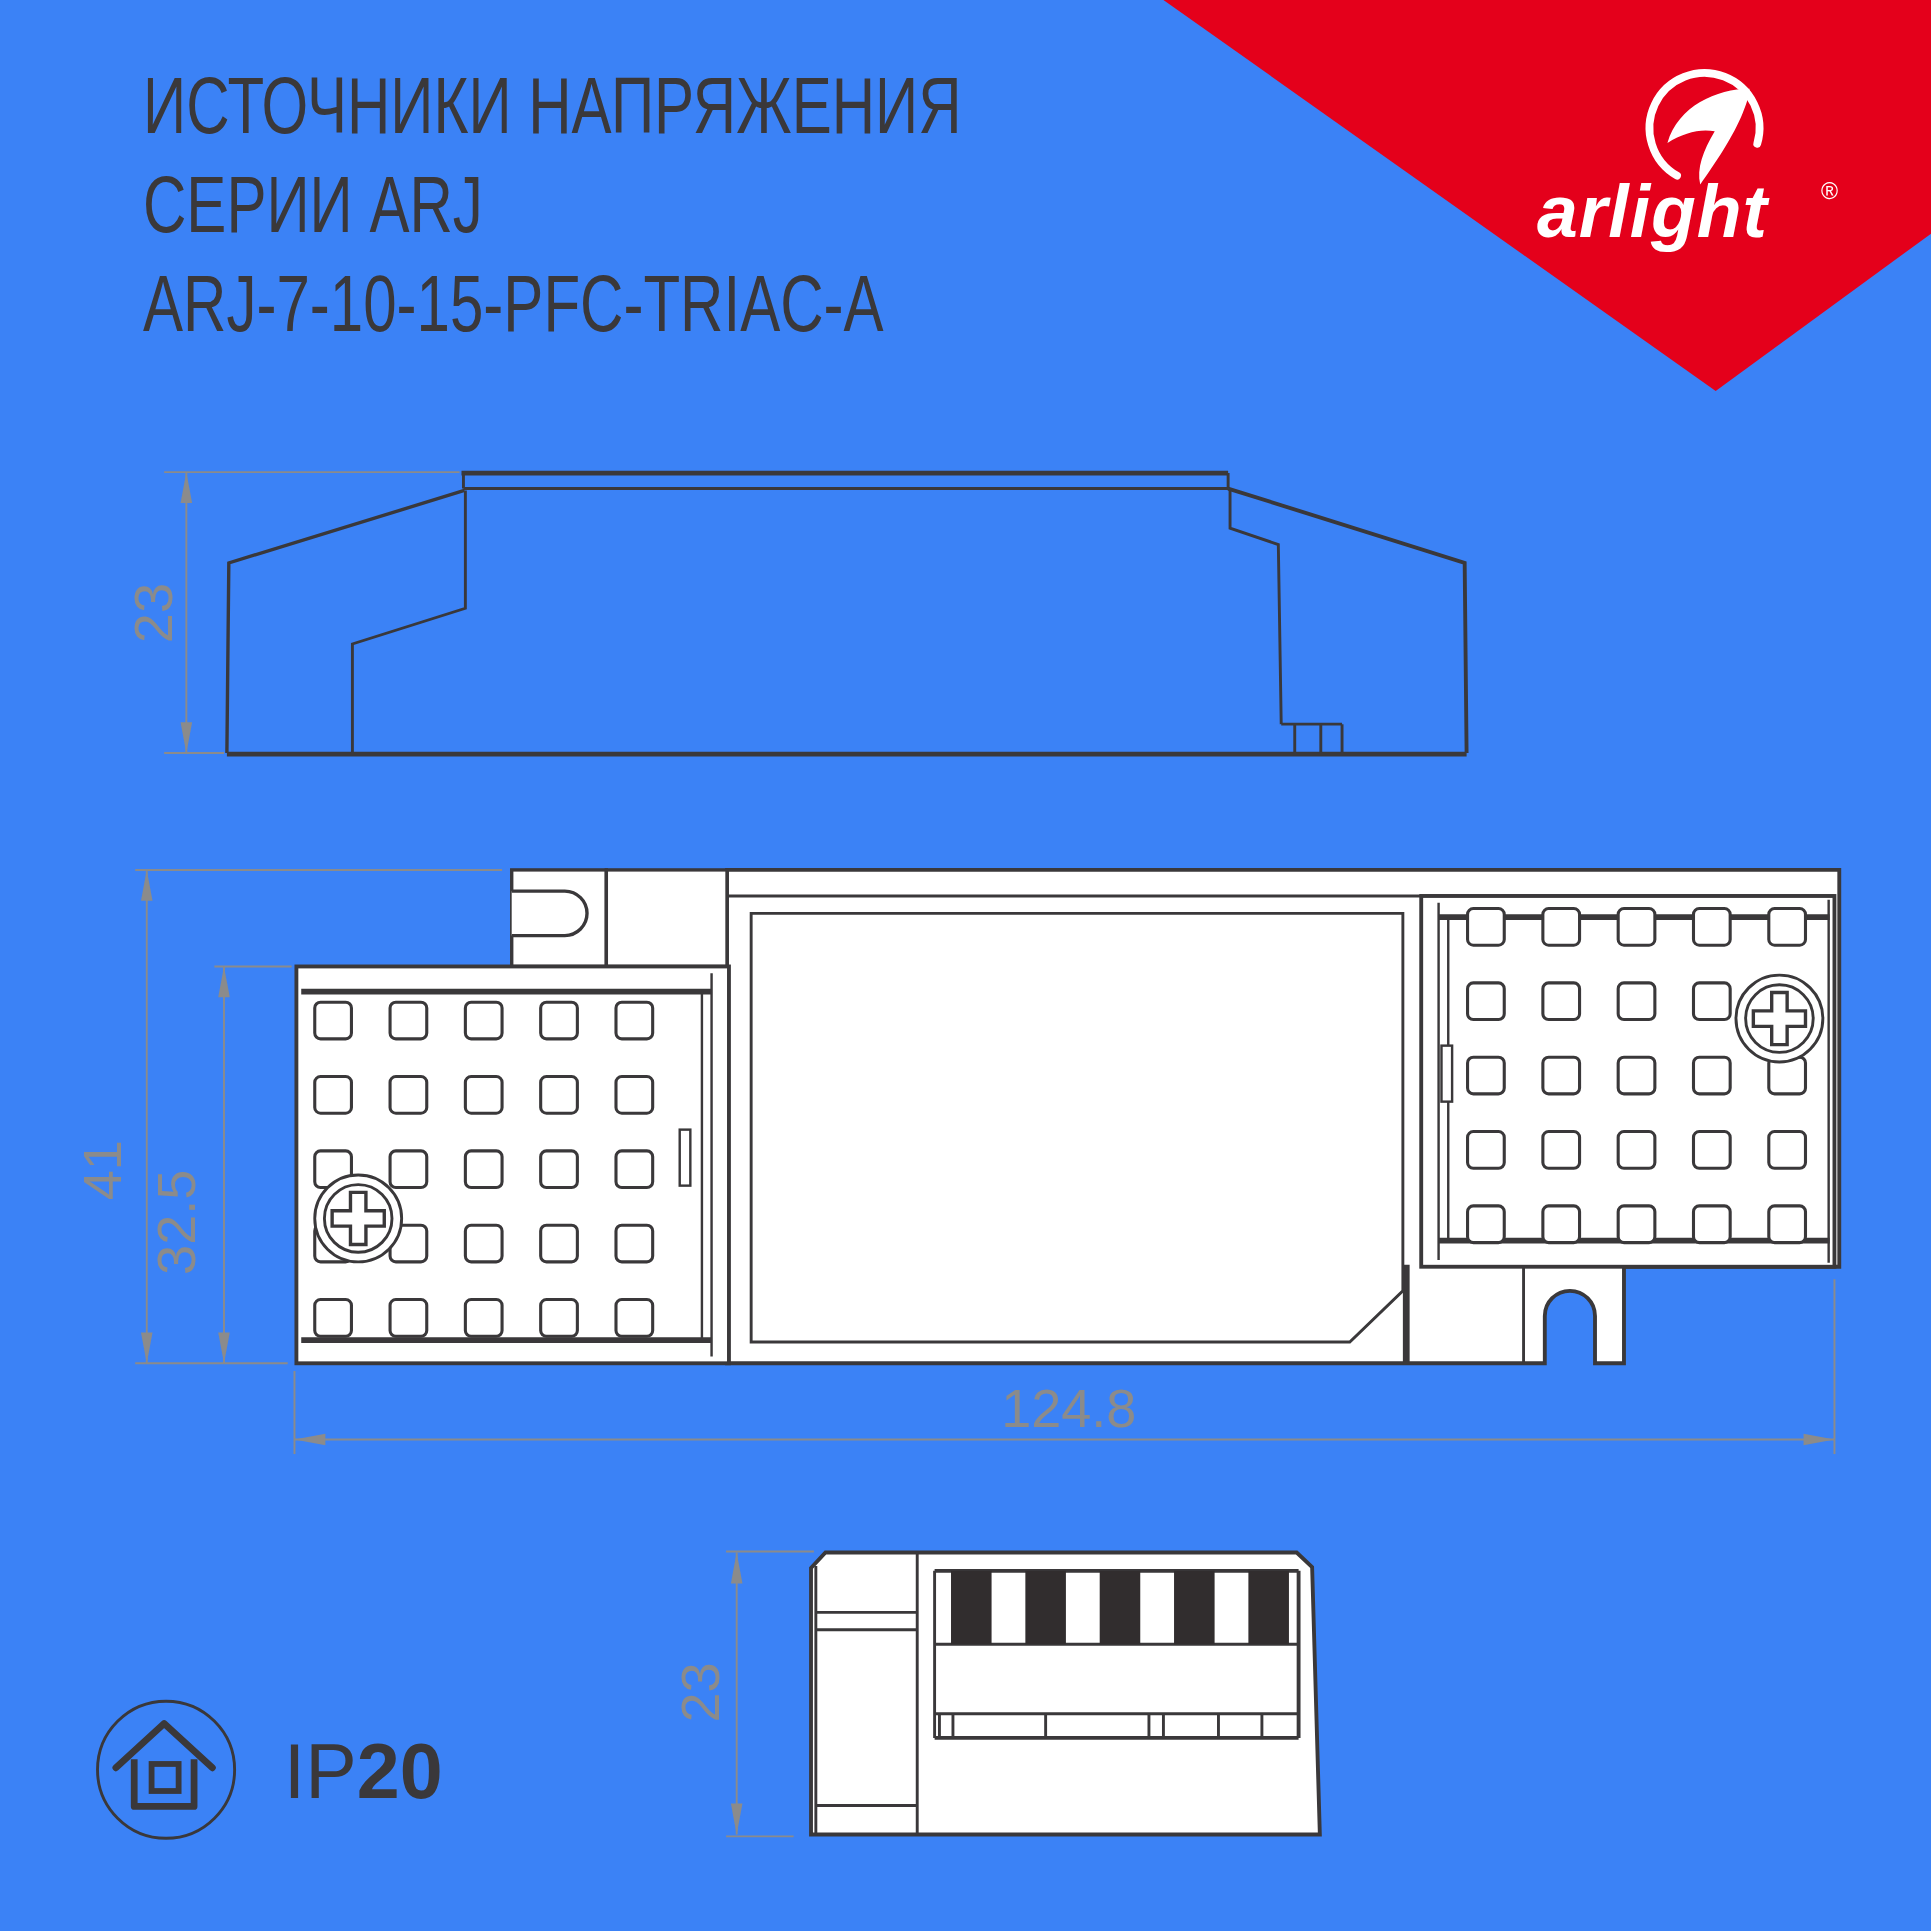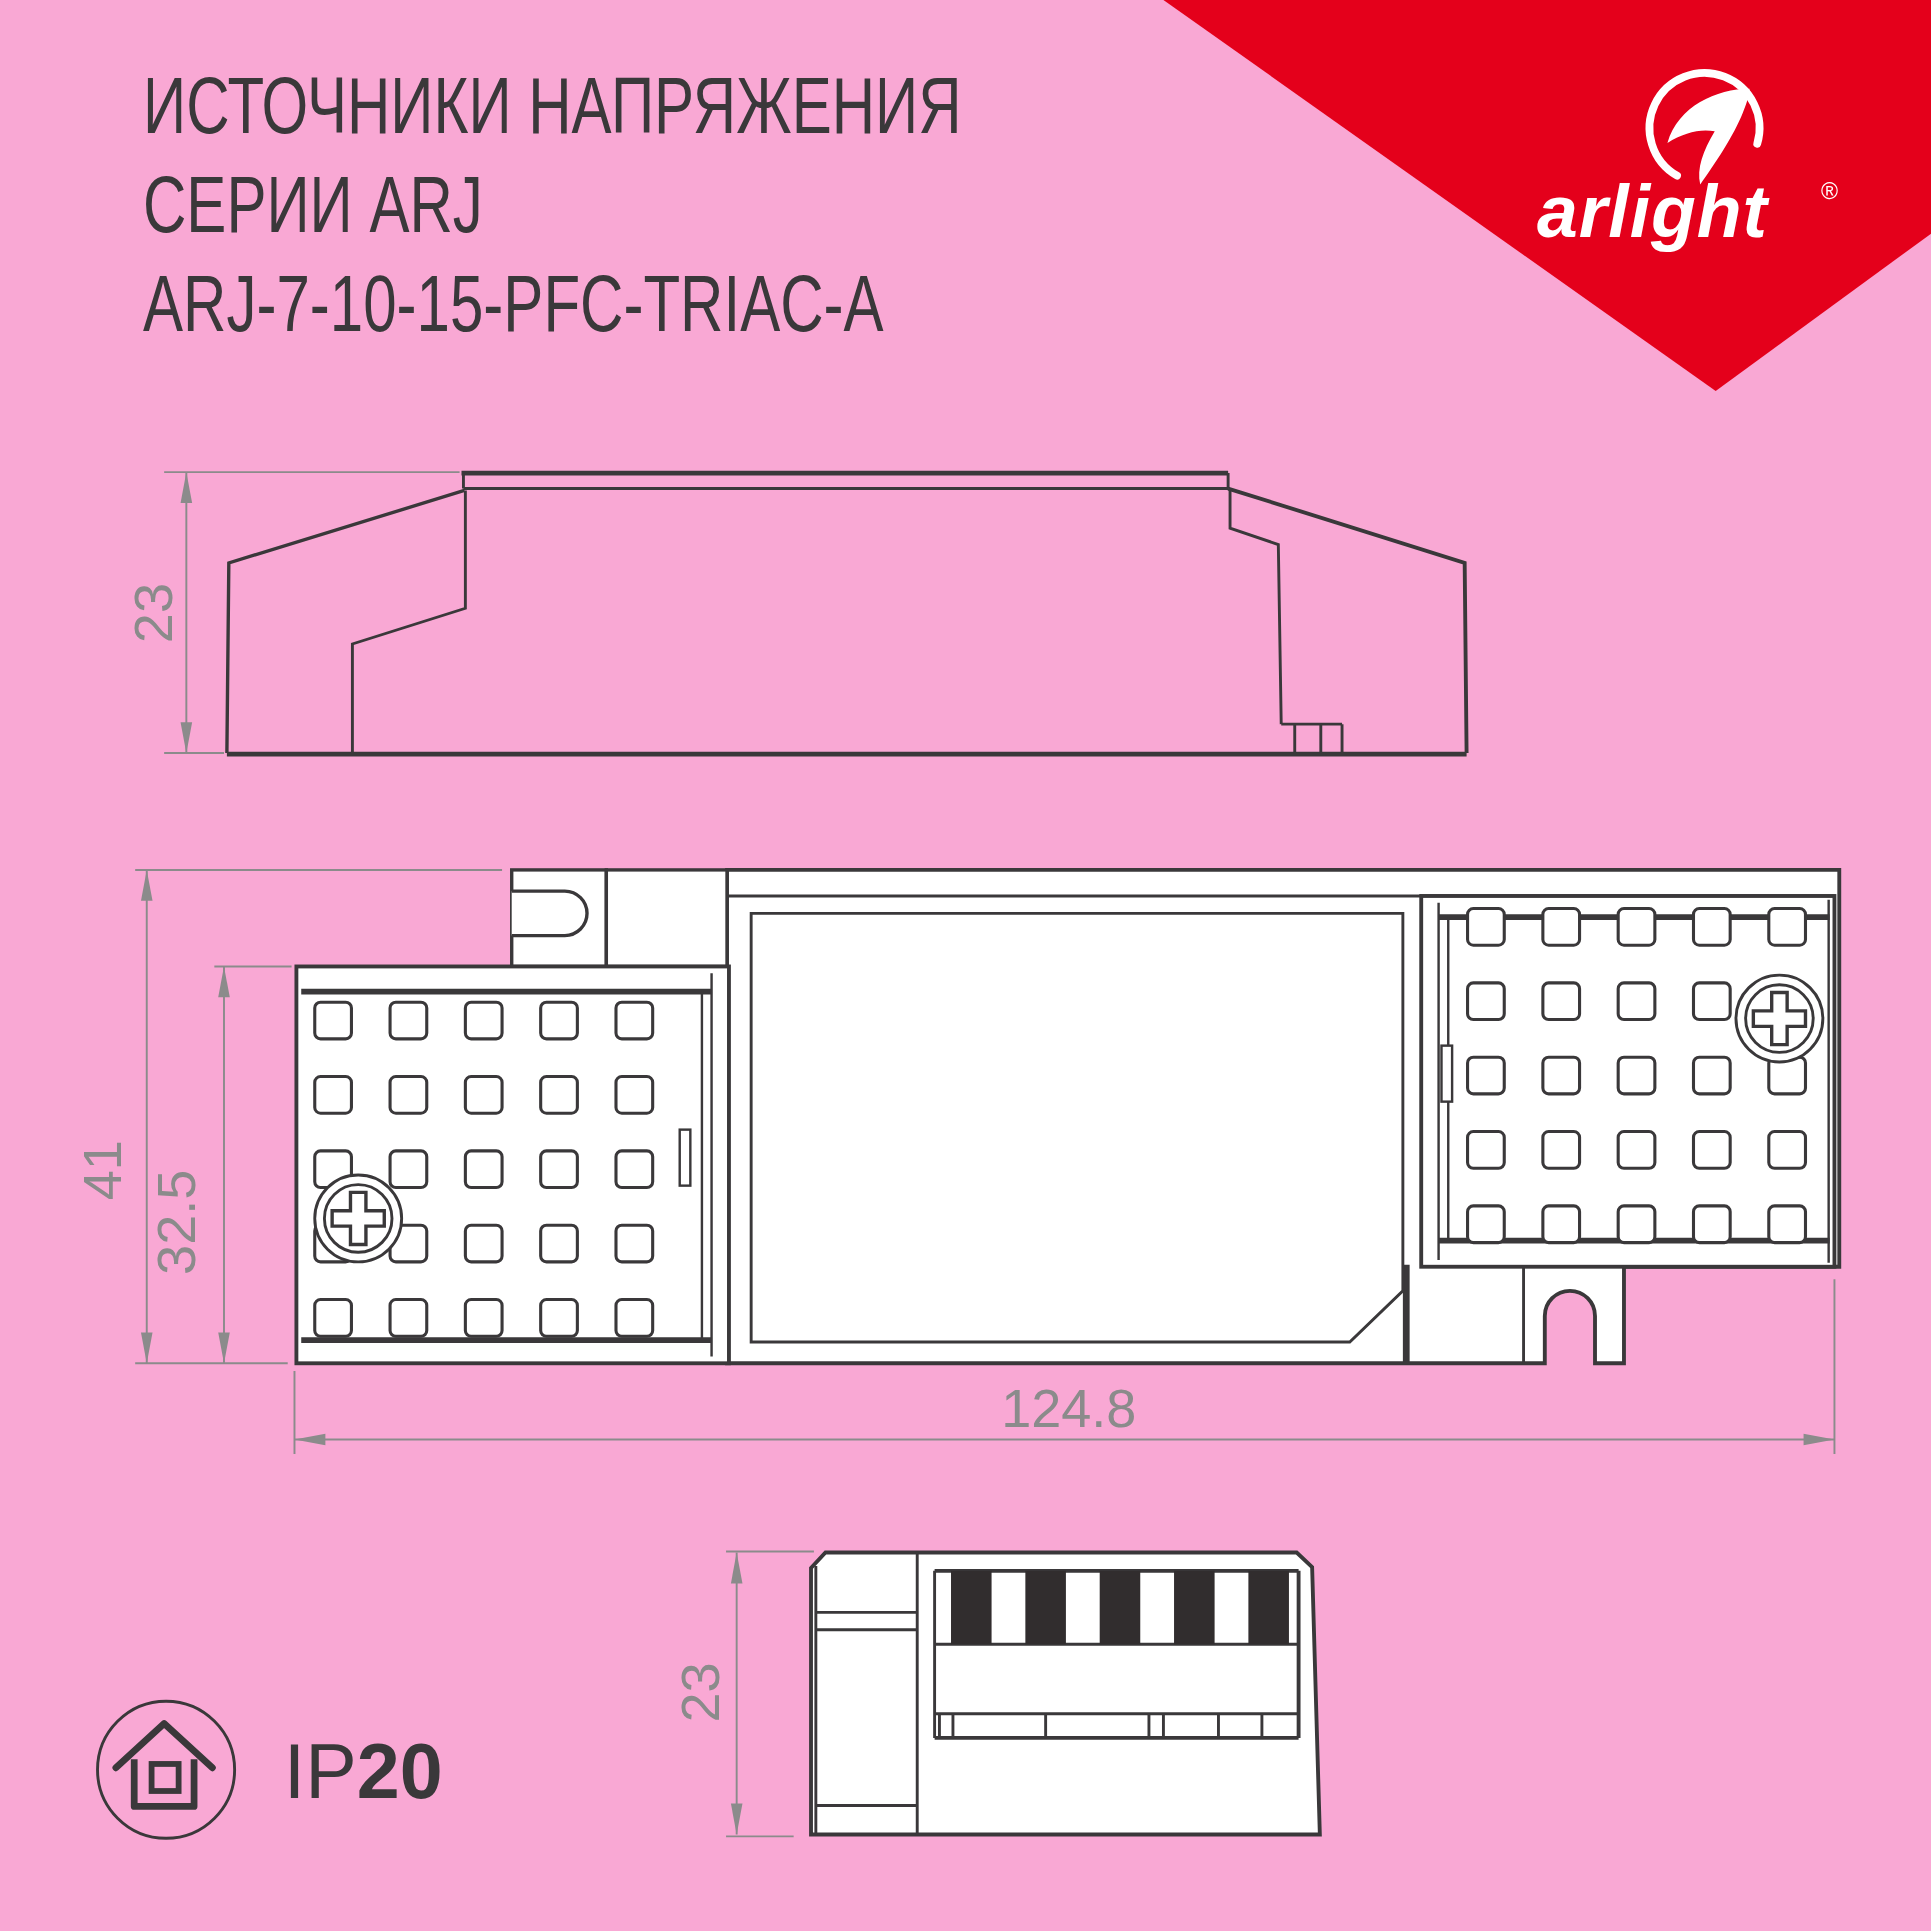--- a/index.html
+++ b/index.html
@@ -1,16 +1,16 @@
 <!DOCTYPE html>
 <html><head>
 <meta charset="utf-8">
 <style>
   html,body{margin:0;padding:0;background:#fff;}
-  #canvas{position:relative;width:1931px;height:1931px;background:#f9a8d4;overflow:hidden;
+  #canvas{position:relative;width:1931px;height:1931px;background:#3b82f6;overflow:hidden;
           font-family:"Liberation Sans","DejaVu Sans",sans-serif;}
   #title-block{position:absolute;left:143px;top:56px;color:#3a383a;font-size:79px;
                line-height:99px;font-weight:400;white-space:nowrap;
                transform:scaleX(0.76);transform-origin:left top;}
   svg{position:absolute;left:0;top:0;}
   .ink{stroke:#3a383a;fill:none;}
   .inkf{stroke:#3a383a;fill:#ffffff;}
   .dimline{stroke:#8b8b8b;stroke-width:2;fill:none;}
   .dimtext{fill:#8b8b8b;font-size:56px;font-family:"Liberation Sans","DejaVu Sans",sans-serif;}
   .iptext{fill:#3a383a;font-size:80px;}

